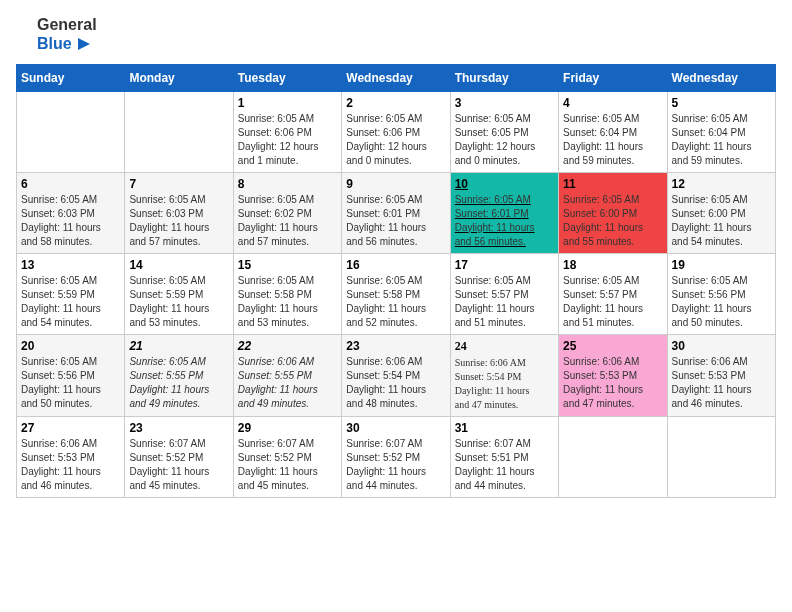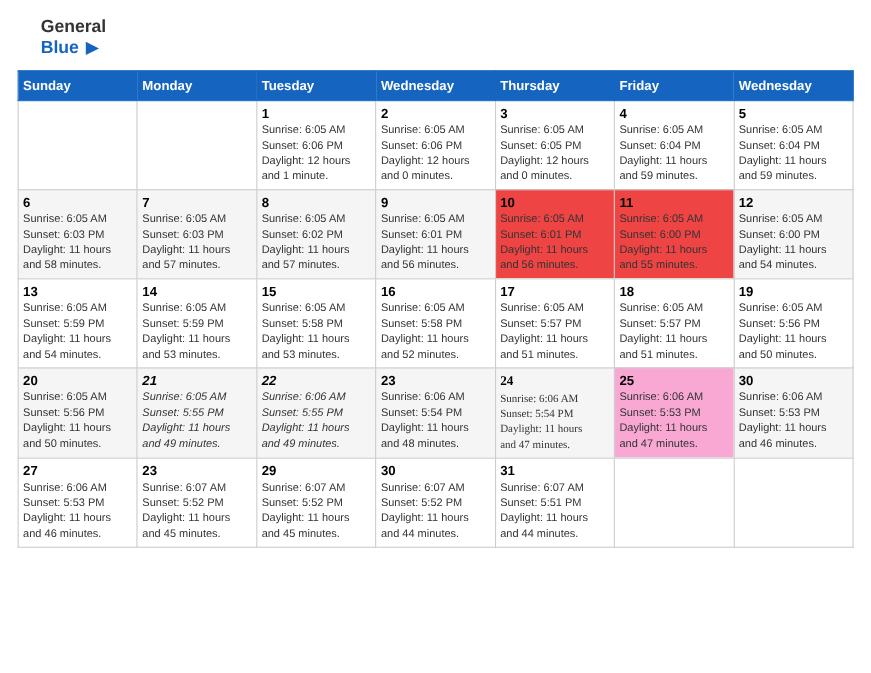--- a/index.html
+++ b/index.html
@@ -186,21 +186,21 @@
 Daylight: 11 hours
 and 57 minutes.</div>
         </td>
         <td style="background: rgb(245, 245, 245);">
           <span class="day-number">9</span>
           <div class="day-info" style="white-space: pre-line;">Sunrise: 6:05 AM
 Sunset: 6:01 PM
 Daylight: 11 hours
 and 56 minutes.</div>
         </td>
-        <td style="background: #ef4444;">
+        <td style="background: #14b8a6; text-decoration: underline;">
           <span class="day-number">10</span>
           <div class="day-info" style="white-space: pre-line;">Sunrise: 6:05 AM
 Sunset: 6:01 PM
 Daylight: 11 hours
 and 56 minutes.</div>
         </td>
         <td style="background: #ef4444;">
           <span class="day-number">11</span>
           <div class="day-info" style="white-space: pre-line;">Sunrise: 6:05 AM
 Sunset: 6:00 PM

